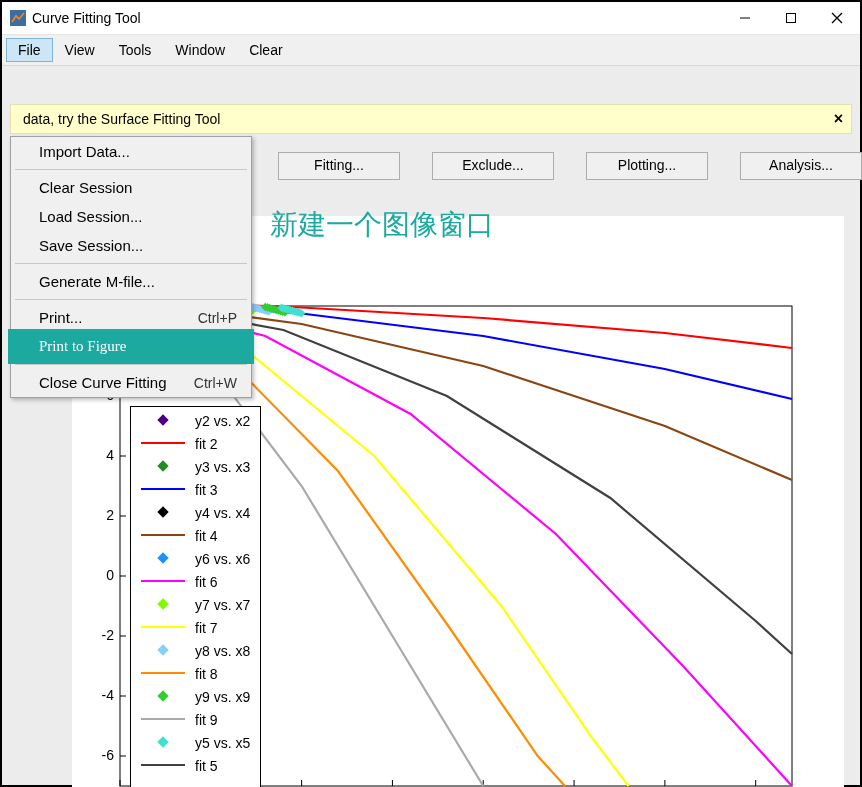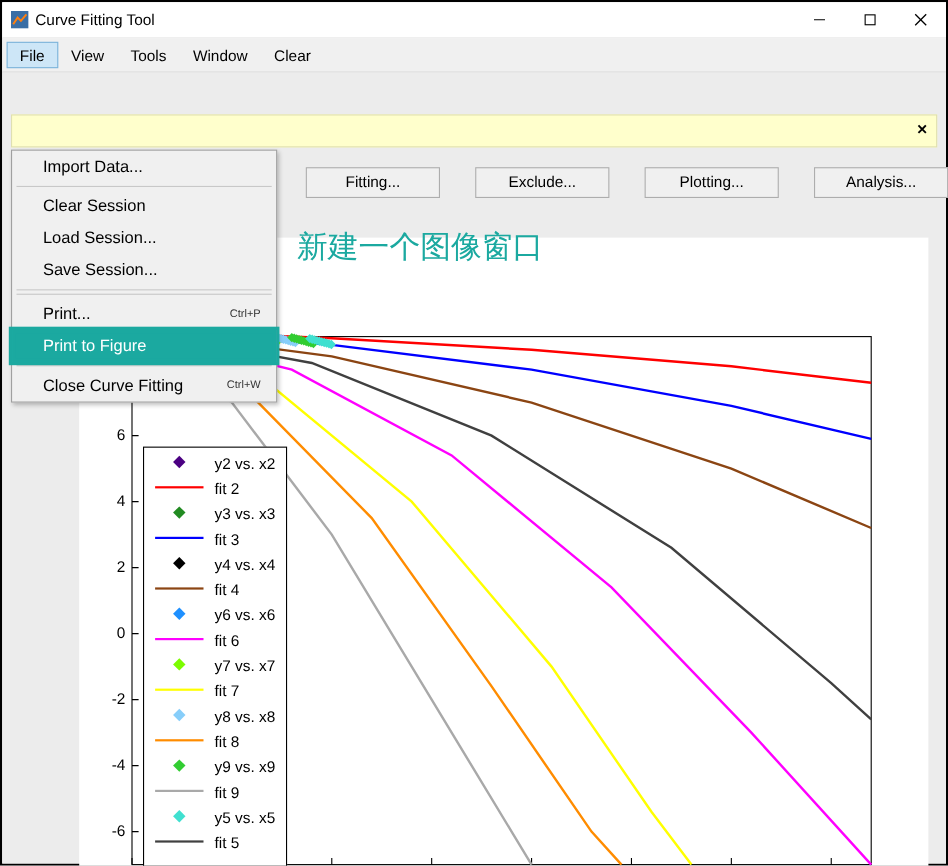--- a/index.html
+++ b/index.html
@@ -14,22 +14,22 @@
   .menubar .mitem{padding:4px 12px;cursor:default;text-align:center;}
   .menubar .mitem.open{background:#cde6f7;border:1px solid #7eb4da;padding:3px 11px;}
   .content{flex:1;background:#ececec;position:relative;}
   .banner{position:absolute;left:8px;right:8px;top:38px;height:28px;background:#ffffcc;border:1px solid #e0e0b0;display:flex;align-items:center;padding:0 8px 0 12px;font-size:14px;}
   .banner .bx{margin-left:auto;font-weight:bold;cursor:default;font-size:16px;}
   .btnrow{position:absolute;left:8px;right:8px;top:86px;height:28px;display:flex;gap:32px;padding-left:268px;}
   .btn{background:#f0f0f0;border:1px solid #adadad;padding:4px 16px;font-size:14px;min-width:88px;text-align:center;cursor:default;}
   .plotwrap{position:absolute;left:70px;top:150px;width:772px;height:610px;background:#fff;}
   .dropdown{position:absolute;left:8px;top:70px;width:240px;background:#f0f0f0;border:1px solid #a0a0a0;box-shadow:2px 2px 4px rgba(0,0,0,.25);z-index:200;font-size:15px;}
   .dropdown .ditem{display:flex;align-items:center;padding:6px 14px 6px 28px;cursor:default;}
-  .dropdown .ditem .shortcut{margin-left:auto;color:#333;font-size:10px;}
-  .dropdown .ditem.sel{background:#1ba9a0;color:#fff;border:3px solid #1ba9a0;padding:3px 11px 3px 25px;outline:3px solid #1ba9a0;}
+  .dropdown .ditem .shortcut{margin-left:auto;color:#333;font-size:14px;}
+  .dropdown .ditem.sel{background:#1ba9a0;color:#fff;border:3px solid #1ba9a0;padding:3px 11px 3px 25px;outline:3px solid #1ba9a0;font-family:Liberation Serif, serif;}
   .dropdown .sep{height:1px;background:#c8c8c8;margin:3px 4px;}
   .dropdown{position:absolute;}
   .annot{position:absolute;left:268px;top:140px;font-size:28px;font-weight:500;color:#1ba9a0;z-index:300;letter-spacing:0;}
   .legendbox{position:absolute;border:1px solid #000;background:#fff;padding:6px 10px;z-index:50;font-size:14px;}
   .legrow{display:flex;height:23px;white-space:nowrap;}
   .legswatch{width:44px;height:14px;display:flex;align-items:center;justify-content:center;margin-right:10px;position:relative;}
   .legline{width:44px;height:0;border-top-width:2px;border-top-style:solid;}
   .legdot{width:8px;height:8px;transform:rotate(45deg);position:absolute;}
   svg.plot{position:absolute;left:0;top:0;}
   .ticklab{position:absolute;font-size:14px;color:#000;}
@@ -70,20 +70,21 @@
     <div class="mitem open">File</div>
     <div class="mitem">View</div>
     <div class="mitem">Tools</div>
     <div class="mitem">Window</div>
     <div class="mitem">Clear</div>
   </div>
 
   <div class="content">
 
     <div class="banner">
+      <span>data, try the Surface Fitting Tool</span>
       <span class="bx">×</span>
     </div>
 
     <div class="btnrow">
       <div class="btn">Fitting...</div>
       <div class="btn">Exclude...</div>
       <div class="btn">Plotting...</div>
       <div class="btn">Analysis...</div>
     </div>
 
@@ -315,20 +316,23 @@
       <div class="ditem">
           <span>Clear Session</span>
         </div>
       <div class="ditem">
           <span>Load Session...</span>
         </div>
       <div class="ditem">
           <span>Save Session...</span>
         </div>
       <div class="sep"></div>
+      <div class="ditem">
+          <span>Generate M-file...</span>
+        </div>
       <div class="sep"></div>
       <div class="ditem">
           <span>Print...</span>
           <span class="shortcut">Ctrl+P</span>
         </div>
       <div class="ditem sel">
           <span>Print to Figure</span>
         </div>
       <div class="sep"></div>
       <div class="ditem">

